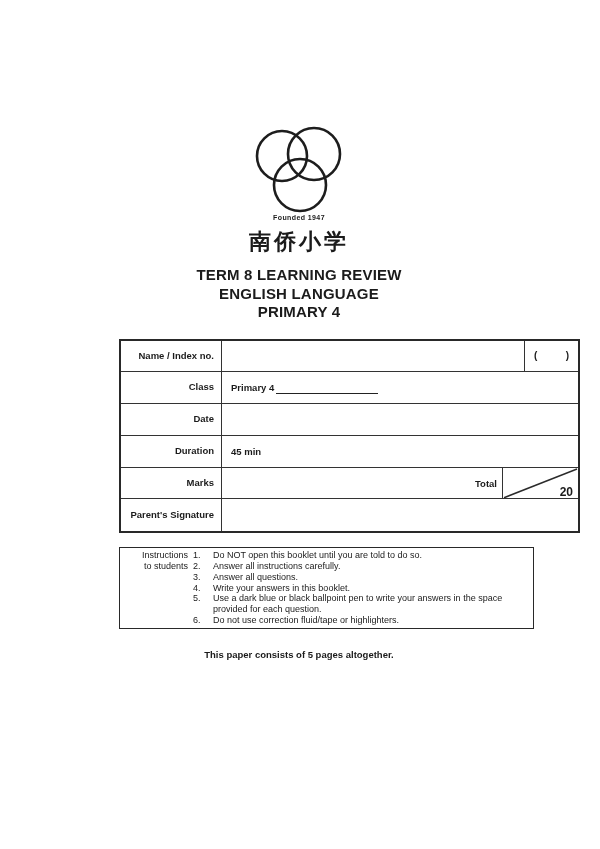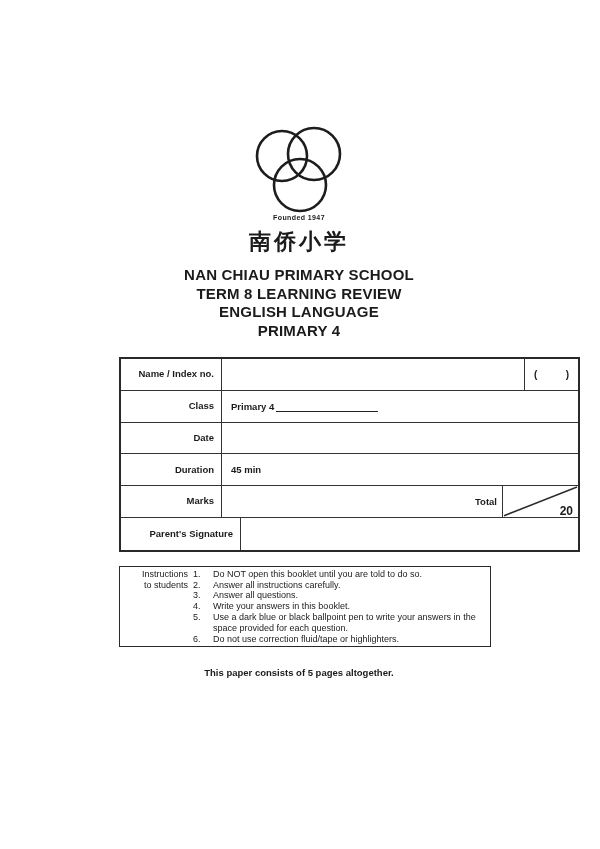--- a/index.html
+++ b/index.html
@@ -13,37 +13,37 @@
   .founded { margin-top:-6px; font-size:7px; font-weight:bold; letter-spacing:0.4px; line-height:8px; }
   .cn-name { font-size:22px; line-height:25px; letter-spacing:3px; margin-top:1px; font-weight:bold;
              font-family:"DejaVu Sans", sans-serif; }
 
   .title-block { margin-top:6px; text-align:center; font-weight:bold; font-size:15px; line-height:18.5px; letter-spacing:0.2px; }
 
   .info-table { margin-top:11px; align-self:flex-start; margin-left:103px; width:461px;
                 border:2px solid #292929; box-sizing:border-box; }
   .info-row { display:grid; grid-template-columns:101px 1fr; height:31.8px; box-sizing:border-box;
               border-bottom:1.6px solid #333; }
-  .info-row:last-child { border-bottom:none;margin-left:19px; }
+  .info-row:last-child { border-bottom:none; }
   .info-label { border-right:1.6px solid #333; display:flex; align-items:center; justify-content:flex-end;
                 padding-right:7px; font-weight:bold; font-size:9.5px; text-align:right; line-height:10.5px; }
   .info-value { display:flex; align-items:center; padding-left:9px; font-weight:bold; font-size:9.5px; position:relative; }
 
   .bracket-cell { position:absolute; right:0; top:0; height:100%; width:54px; border-left:1.6px solid #333;
                   display:flex; align-items:center; justify-content:space-between; padding:0 9px;
                   box-sizing:border-box; font-weight:bold; font-size:10px; }
   .blank-line { display:inline-block; width:102px; border-bottom:1.5px solid #222; height:11px; margin-left:2px; }
 
   .marks-value { justify-content:flex-end; padding-left:0; }
   .total-label { font-weight:bold; font-size:9.5px; padding-right:5px; }
   .score-box { width:76px; height:100%; border-left:1.6px solid #333; position:relative; box-sizing:border-box; }
   .score-box svg { position:absolute; left:0; top:0; width:100%; height:100%; display:block; }
   .score-value { position:absolute; right:5px; bottom:-1px; font-weight:bold; font-size:12px; }
 
-  .instr-box { margin-top:8px; align-self:flex-start; margin-left:103px; width:372px; box-sizing:border-box;
+  .instr-box { margin-top:8px; align-self:flex-start; margin-left:103px; width:415px; box-sizing:border-box;
                border:1.8px solid #292929; display:flex; padding:2px 4px 2px 0;
                font-size:9px; line-height:10.8px; }
   .instr-side { width:68px; flex-shrink:0; text-align:right; }
   .instr-items { flex:1; }
   .instr-item { display:flex; }
   .instr-num { width:25px; flex-shrink:0; padding-left:5px; box-sizing:border-box; }
   .instr-text { flex:1; padding-right:2px; }
 
   .footer-note { margin-top:14px; font-size:9.5px; font-weight:bold; }
   .footer-note span { white-space:pre; }
@@ -57,21 +57,20 @@
   <svg class="logo-svg" width="90" height="88" viewBox="0 0 90 88">
     <circle cx="28" cy="30" r="25" fill="none" stroke="#1d1d1d" stroke-width="2.6"></circle>
     <circle cx="60" cy="28" r="26" fill="none" stroke="#1d1d1d" stroke-width="2.6"></circle>
     <circle cx="46" cy="59" r="26" fill="none" stroke="#1d1d1d" stroke-width="2.6"></circle>
   </svg>
 
   <div class="founded">Founded 1947</div>
   <div class="cn-name">南侨小学</div>
 
   <div class="title-block">
-    <div>NAN CHIAU PRIMARY SCHOOL</div>
     <div>TERM 8 LEARNING REVIEW</div>
     <div>ENGLISH LANGUAGE</div>
     <div>PRIMARY 4</div>
   </div>
 
   <div class="info-table">
 
     <div class="info-row">
       <div class="info-label">Name / Index no.</div>
       <div class="info-value">

